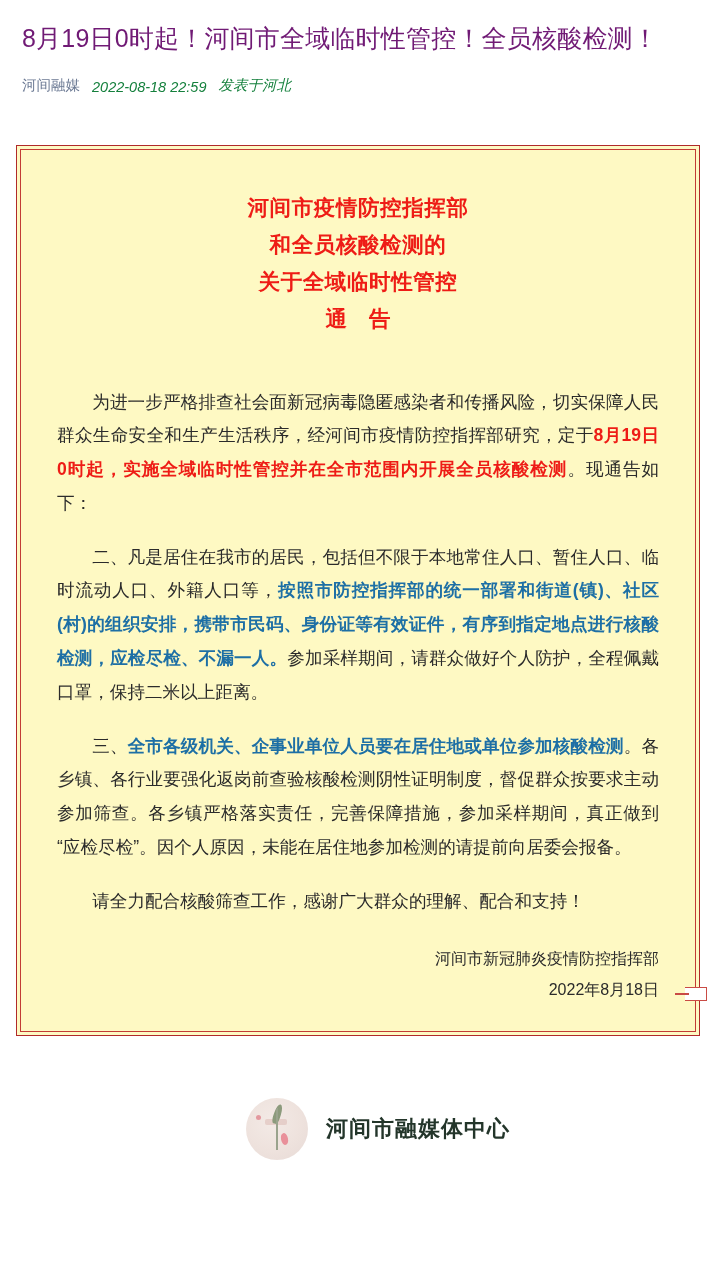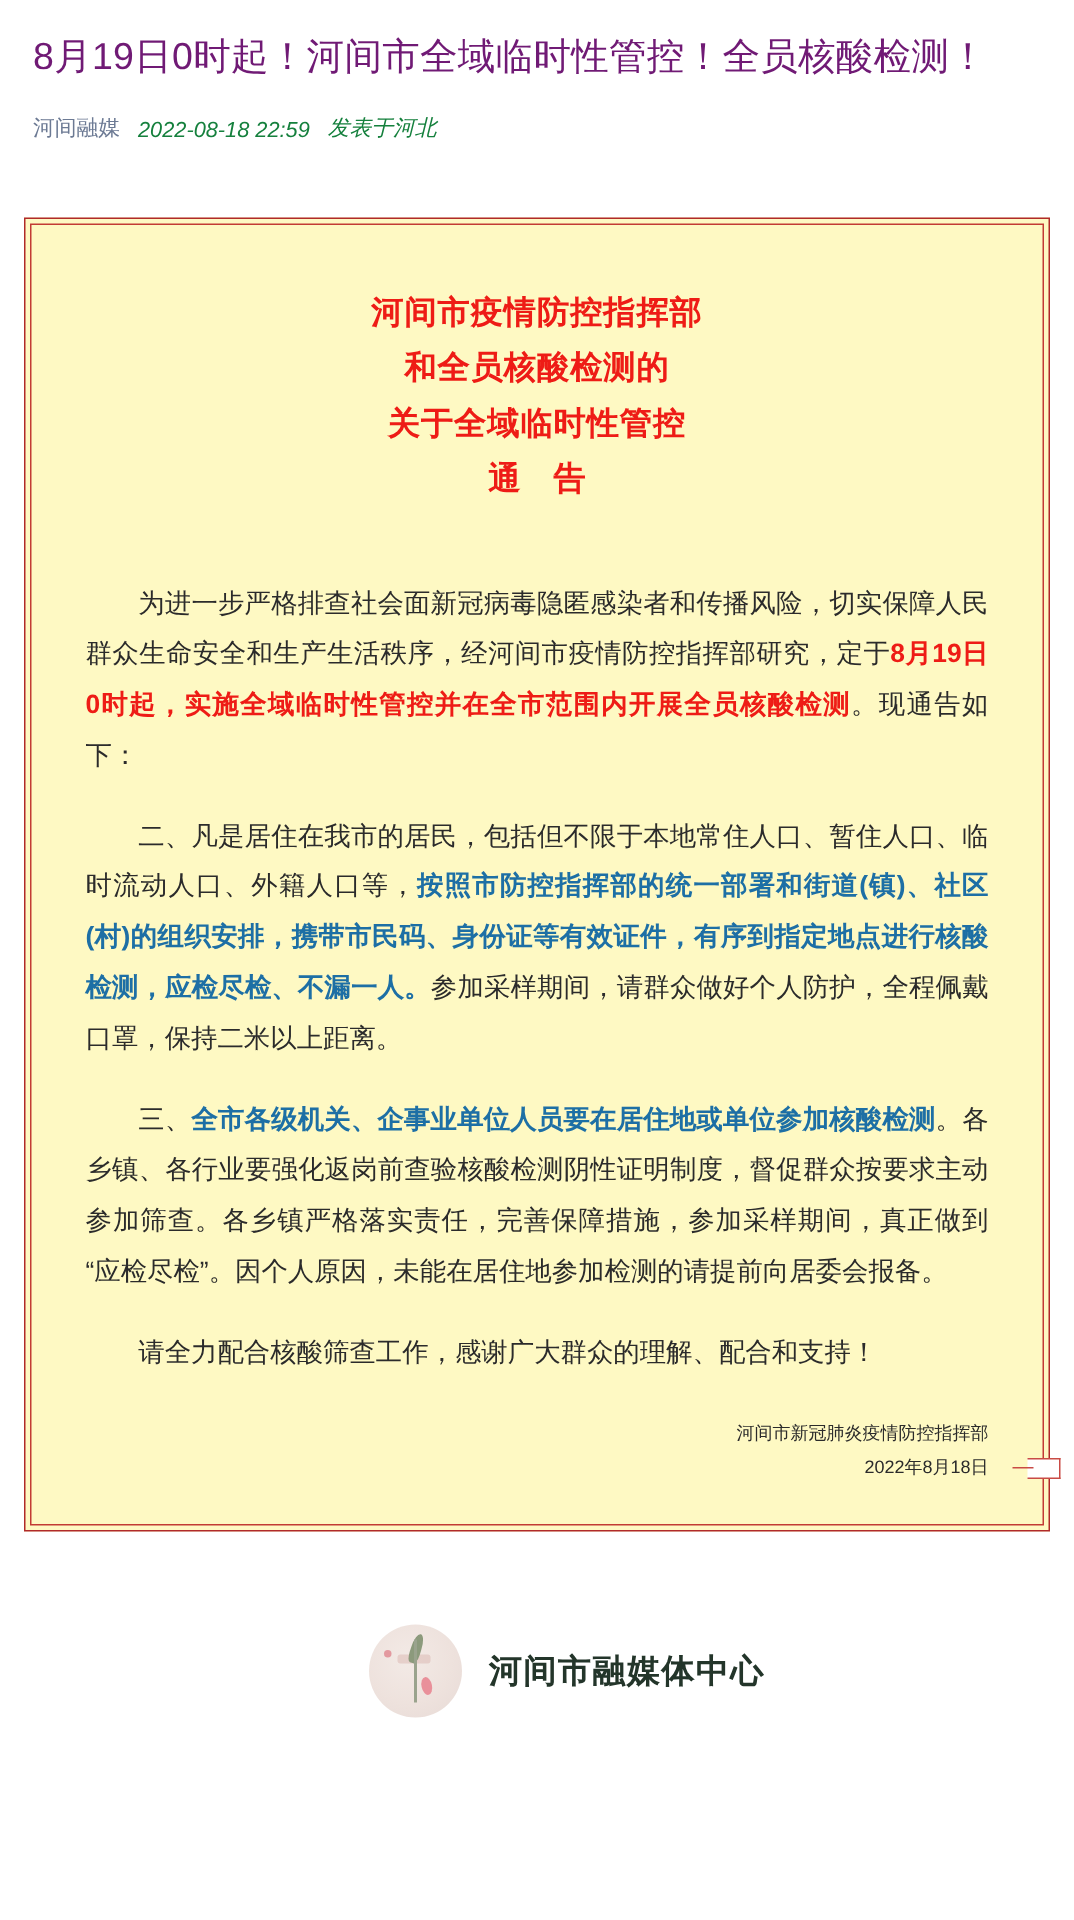--- a/index.html
+++ b/index.html
@@ -118,21 +118,21 @@
   }
   .em-blue {
     color: #1d6fa5;
     font-weight: 700;
   }
 
   
   .signature {
     margin-top: 26px;
     text-align: right;
-    font-size: 12px;
+    font-size: 16px;
     line-height: 1.9;
     color: #2b2b2b;
   }
   .signature .sig-line { display: block; }
 
   
   .footer-brand {
     margin-top: 62px;
     padding-bottom: 24px;
     display: flex;

